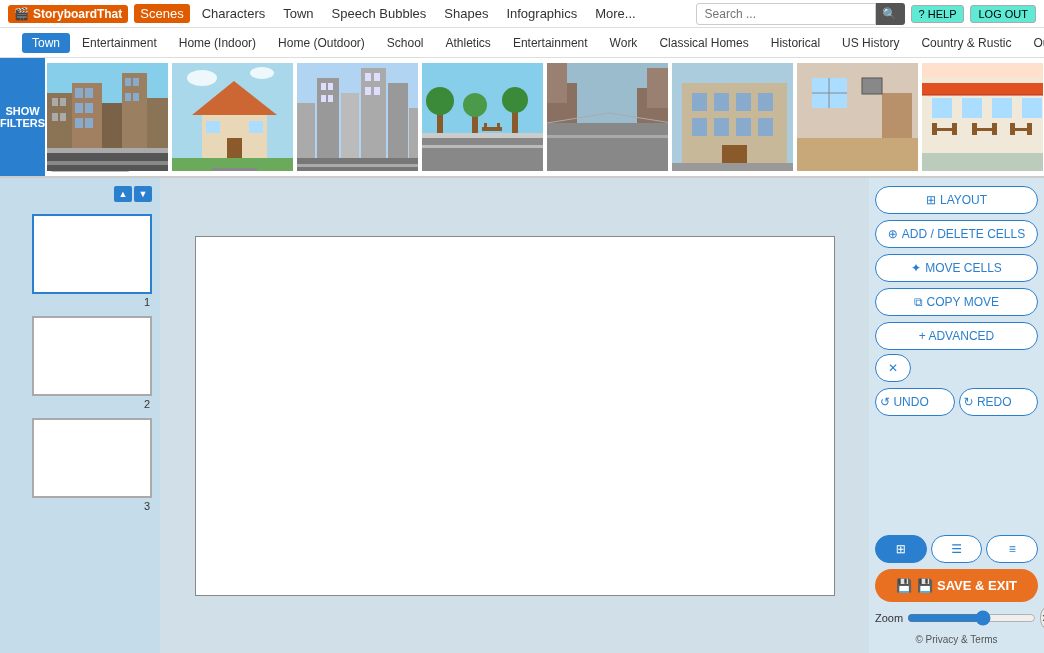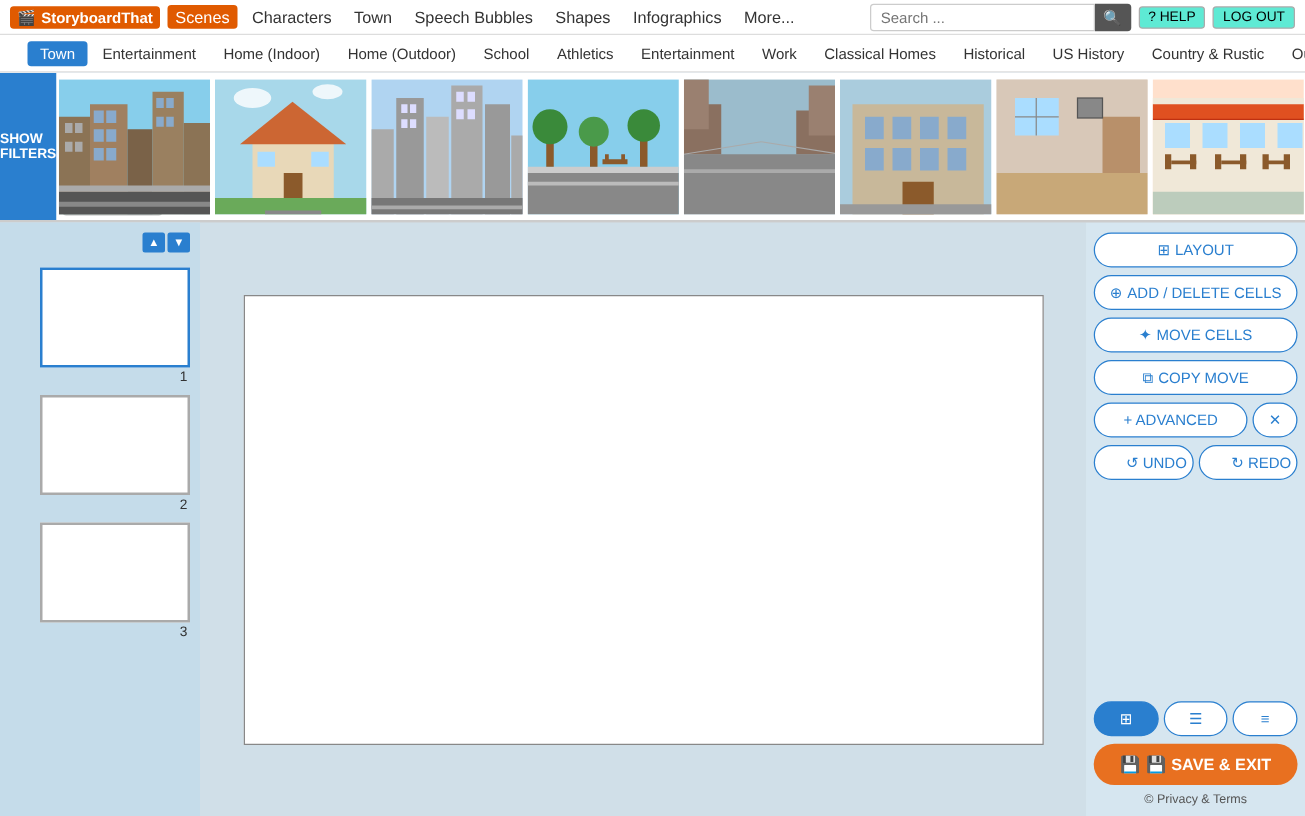--- a/index.html
+++ b/index.html
@@ -104,20 +104,21 @@
     }
     .show-filters {
       min-width: 45px;
       width: 45px;
       height: 133px;
       background: #2a7fcf;
       color: #fff;
       display: flex;
       align-items: center;
       justify-content: center;
+      text-align: center;
       font-size: 11px;
       font-weight: bold;
       cursor: pointer;
       flex-shrink: 0;
       padding: 3px;
     }
     .scene-img-item {
       width: 125px;
       height: 112px;
       flex-shrink: 0;
@@ -217,20 +218,21 @@
       cursor: pointer;
       display: flex;
       align-items: center;
       justify-content: center;
       gap: 4px;
       white-space: nowrap;
     }
     .rp-row {
       display: flex;
       gap: 4px;
+      flex-direction: column;
     }
     .rp-btn-half {
       flex: 1;
       padding: 6px 4px;
       font-size: 12px;
       border: 1px solid #2a7fcf;
       background: #fff;
       color: #2a7fcf;
       border-radius: 20px;
       cursor: pointer;
@@ -261,21 +263,21 @@
       flex: 1;
       padding: 6px 4px;
       font-size: 12px;
       border: 1px solid #2a7fcf;
       background: #fff;
       color: #2a7fcf;
       border-radius: 20px;
       cursor: pointer;
       display: flex;
       align-items: center;
-      justify-content: flex-end;
+      justify-content: flex-start;
       gap: 3px;
     }
     .layout-icons-row {
       display: flex;
       gap: 4px;
       margin-top: 2px;
     }
     .layout-icon-btn {
       flex: 1;
       padding: 6px 4px;
@@ -642,16 +644,21 @@
       <button class="layout-icon-btn">
         <span>≡</span>
       </button>
     </div>
 
     <button class="save-exit-btn">
       <span>💾</span>
       <span>💾 SAVE &amp; EXIT</span>
     </button>
 
+    <div class="zoom-row">
+      <span>Zoom</span>
+      <input type="range" class="zoom-slider" min="0" max="100" value="60" style="">
+      <div class="zoom-close">✕</div>
+    </div>
 
     <div class="privacy-text">© Privacy &amp; Terms</div>
   </div>
 </div>
 
 </body></html>

